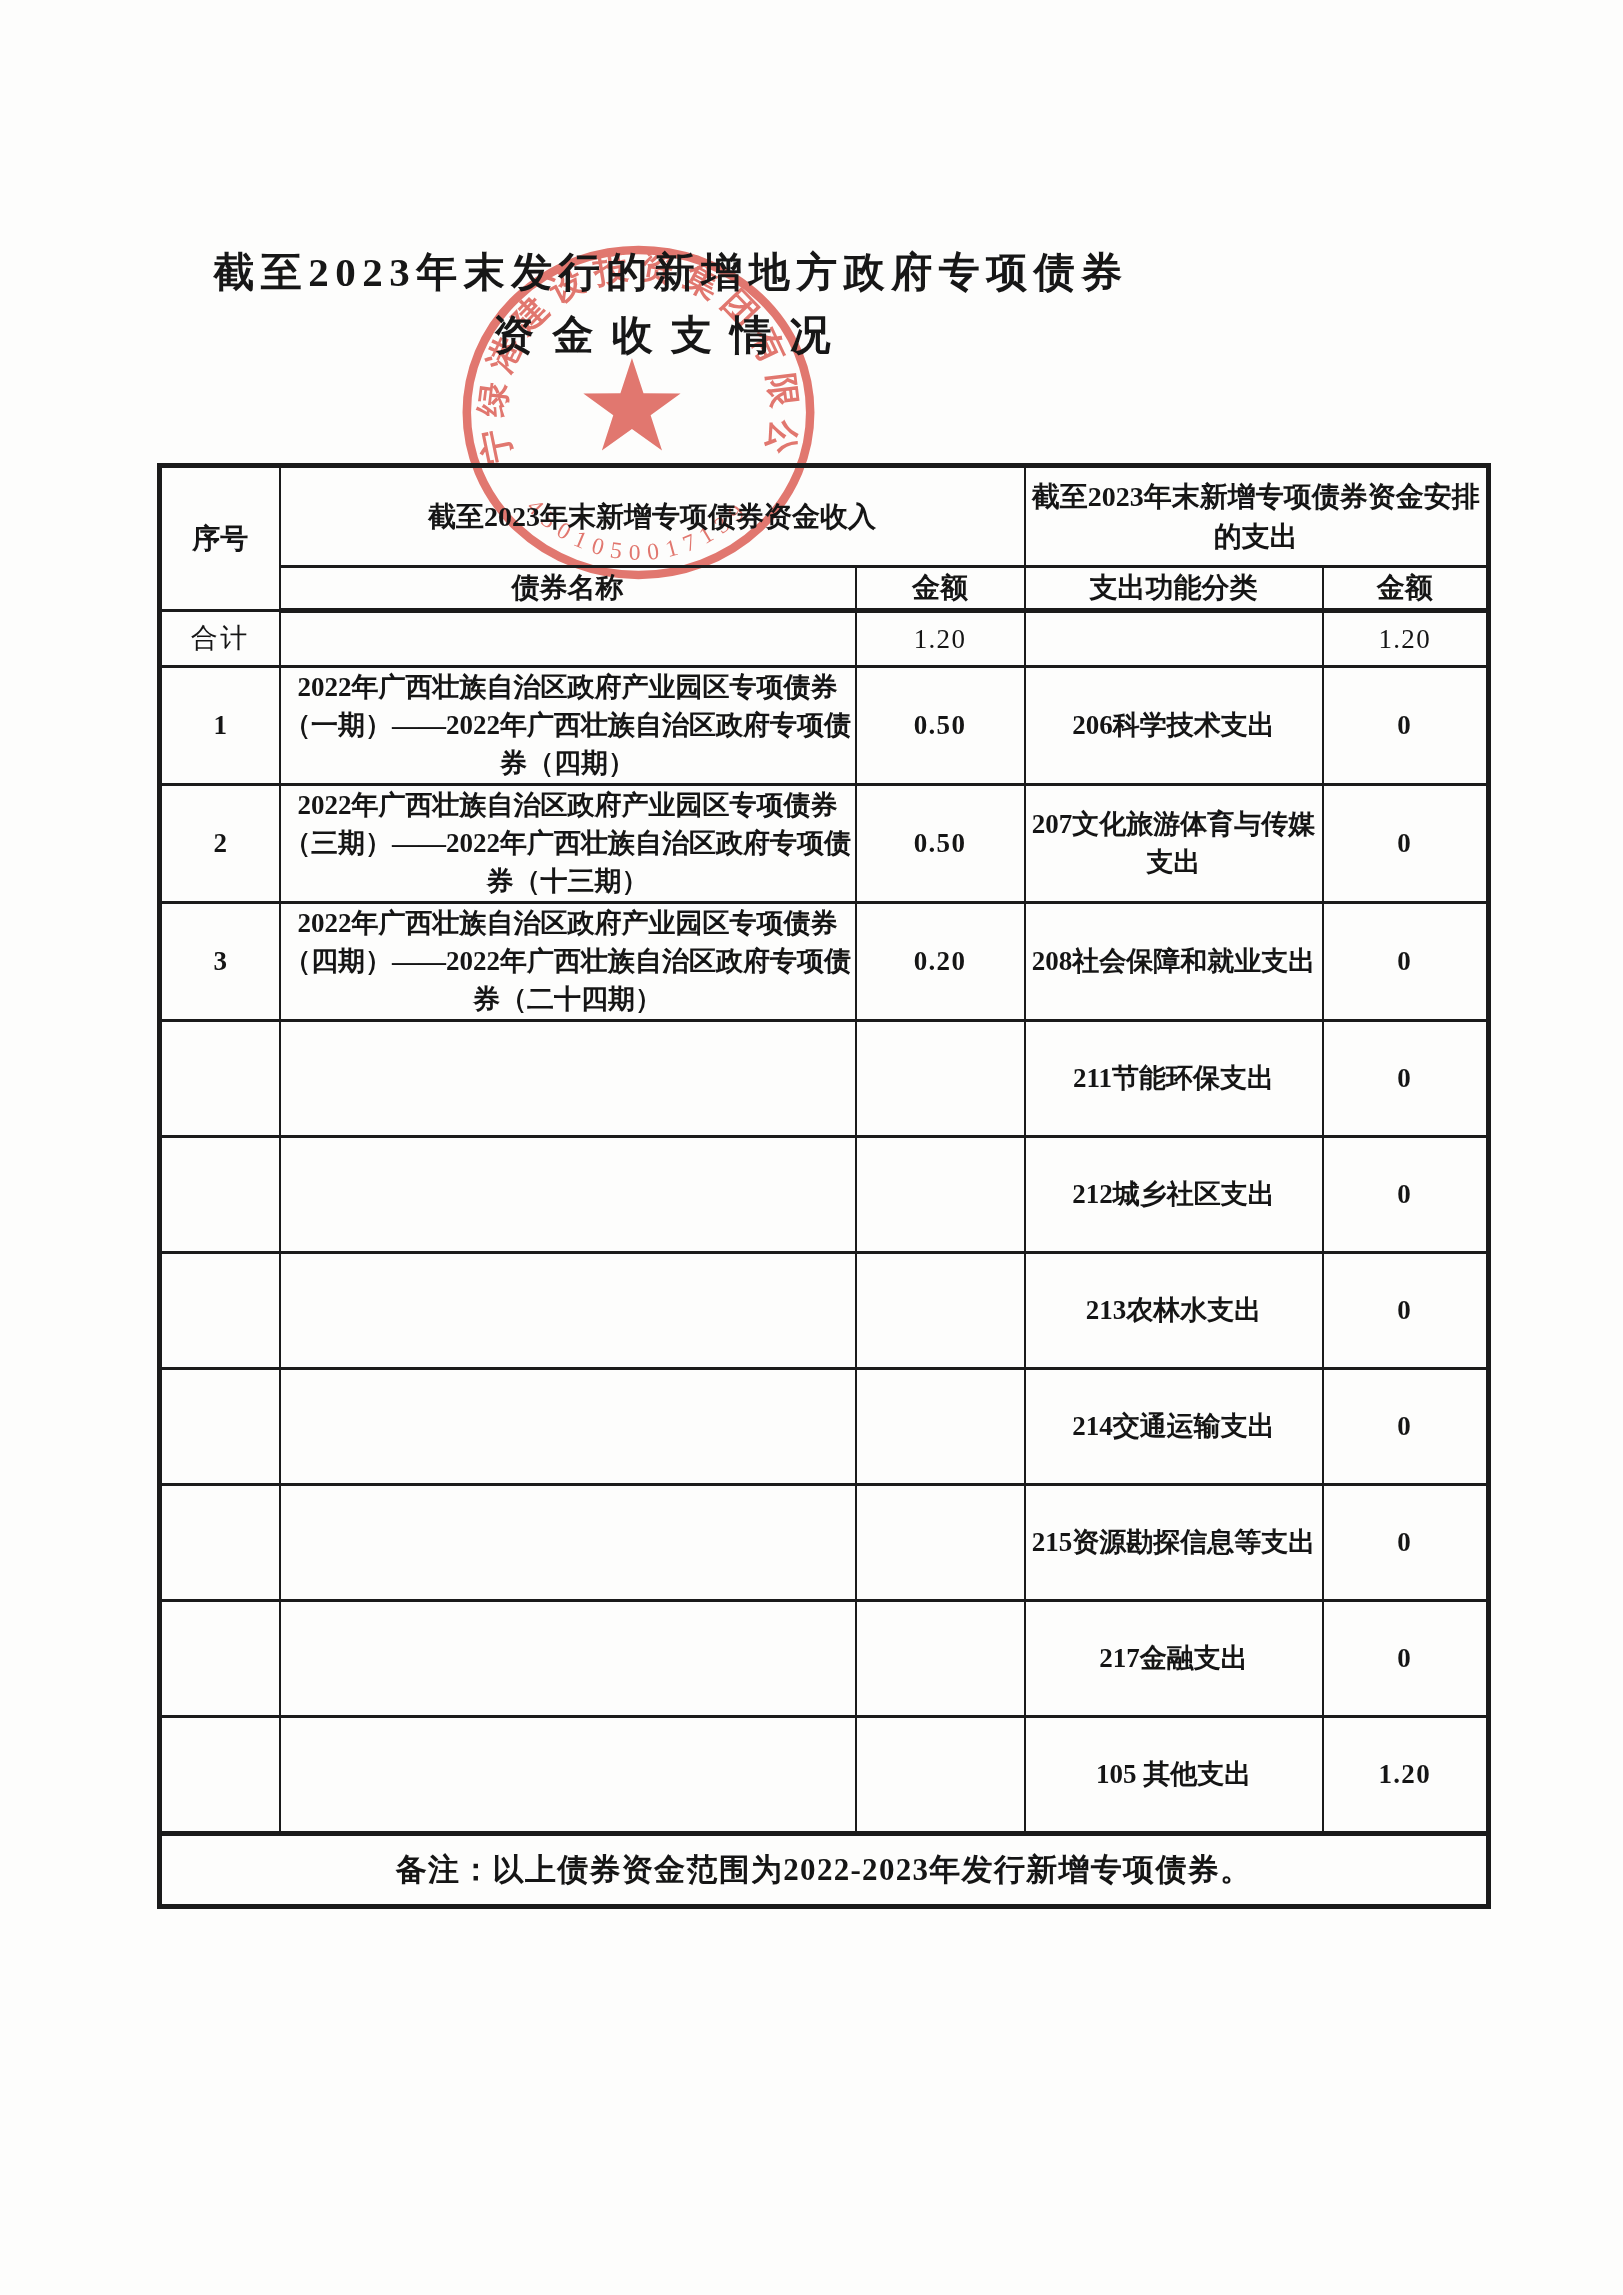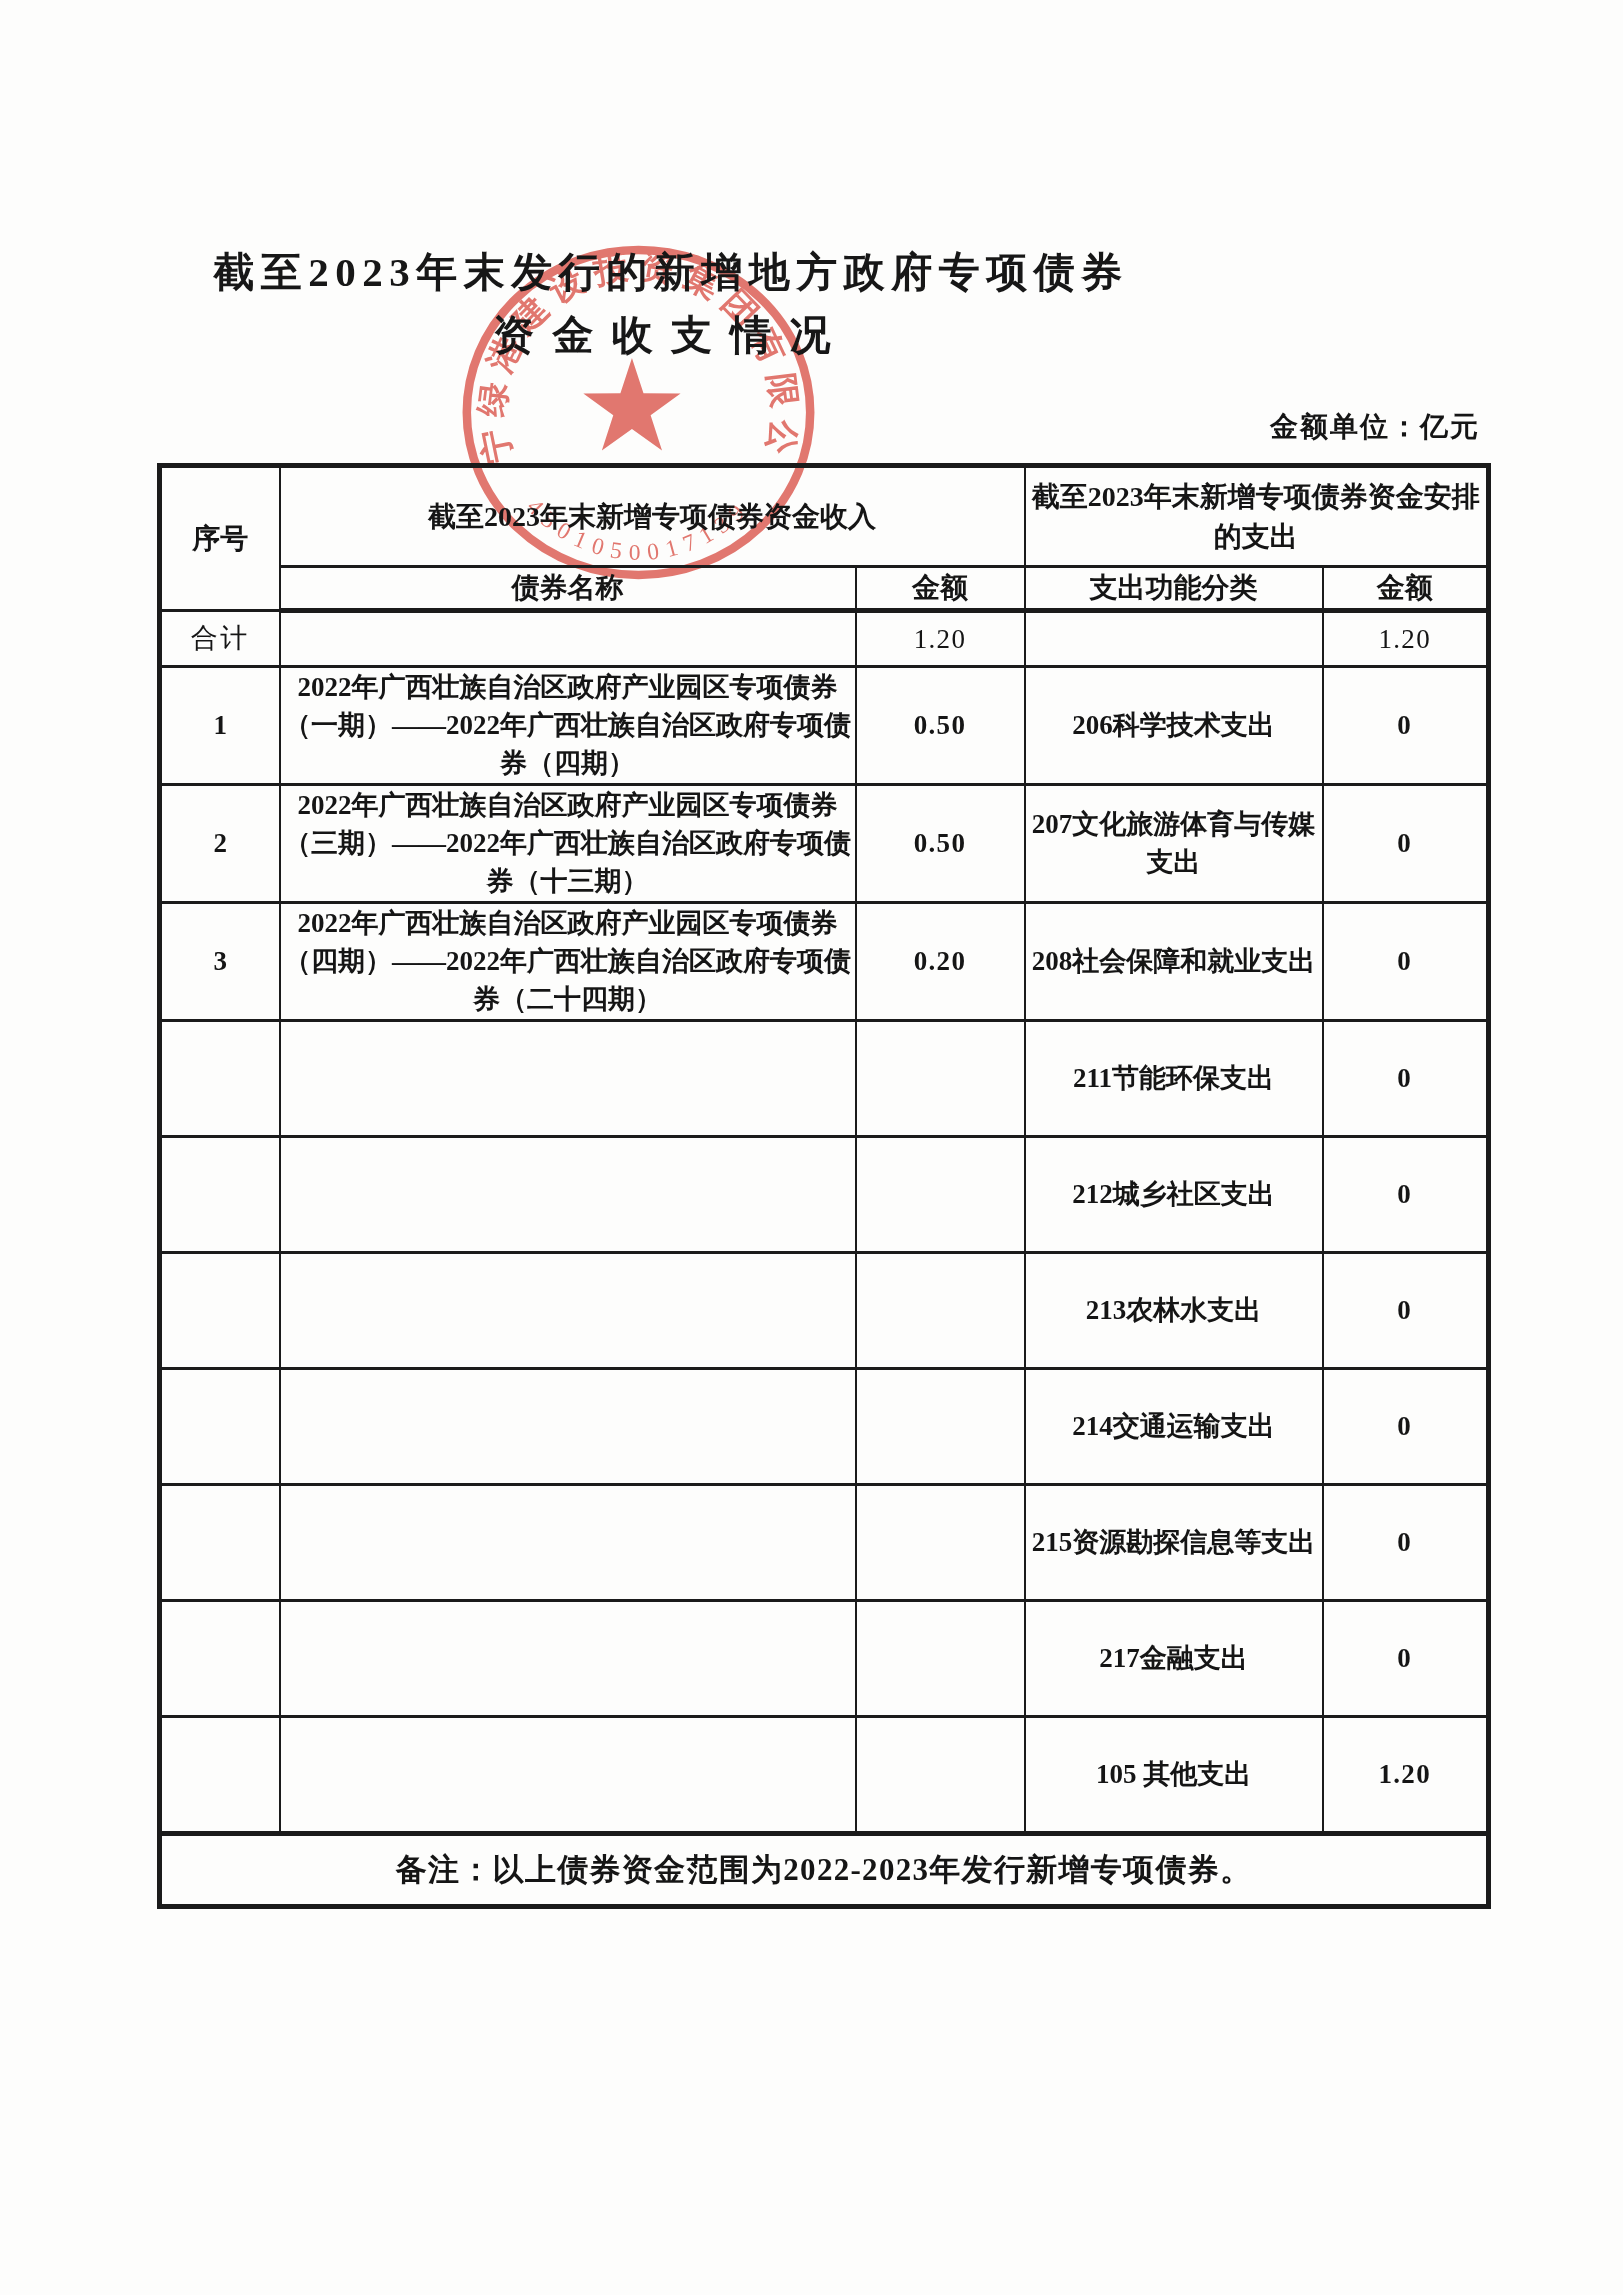--- a/index.html
+++ b/index.html
@@ -75,21 +75,20 @@
     <text font-size="36" letter-spacing="12" fill="#dd5a50" font-family="Liberation Serif, DejaVu Serif, serif">
       <textPath href="#arcBottom" startOffset="50%" text-anchor="middle">4501050017139</textPath>
     </text>
   </svg>
 
   <div class="title">
     <div class="line1">截至2023年末发行的新增地方政府专项债券</div>
     <div class="line2">资金收支情况</div>
   </div>
 
-  <div class="unit">金额单位：亿元</div>
 
   <table class="main">
     <colgroup>
       <col style="width:120px">
         <col style="width:576px">
         <col style="width:169px">
       <col style="width:298px">
         <col style="width:166px">
     </colgroup>
 

